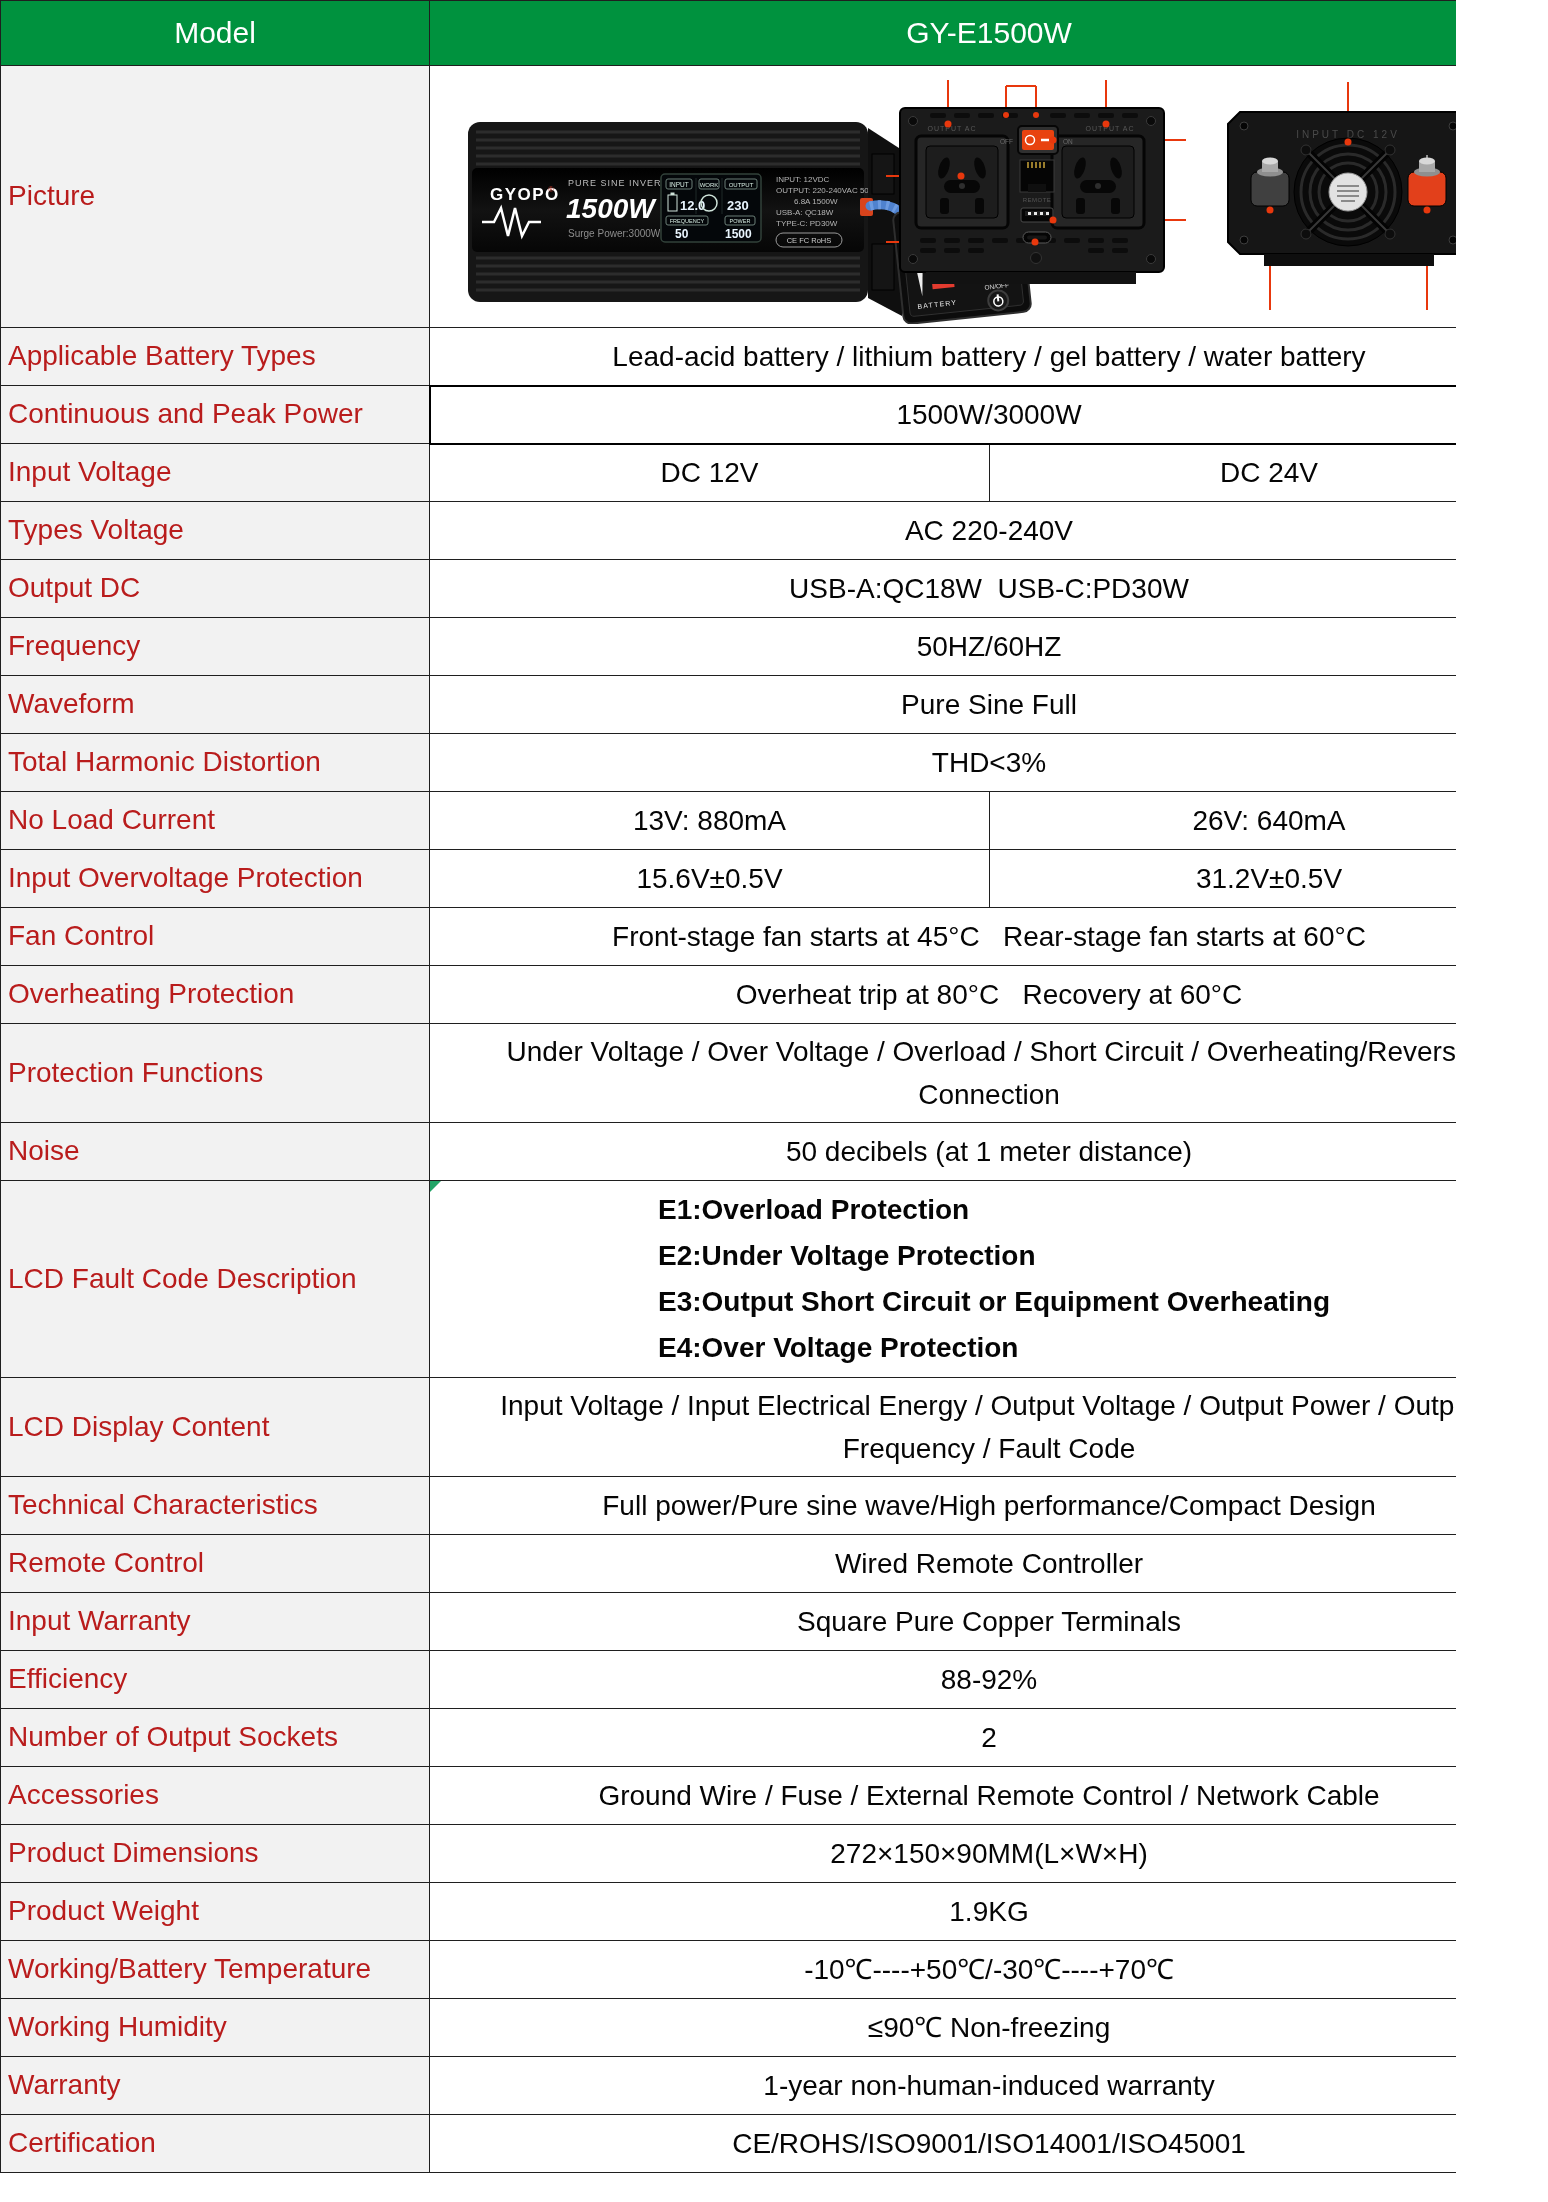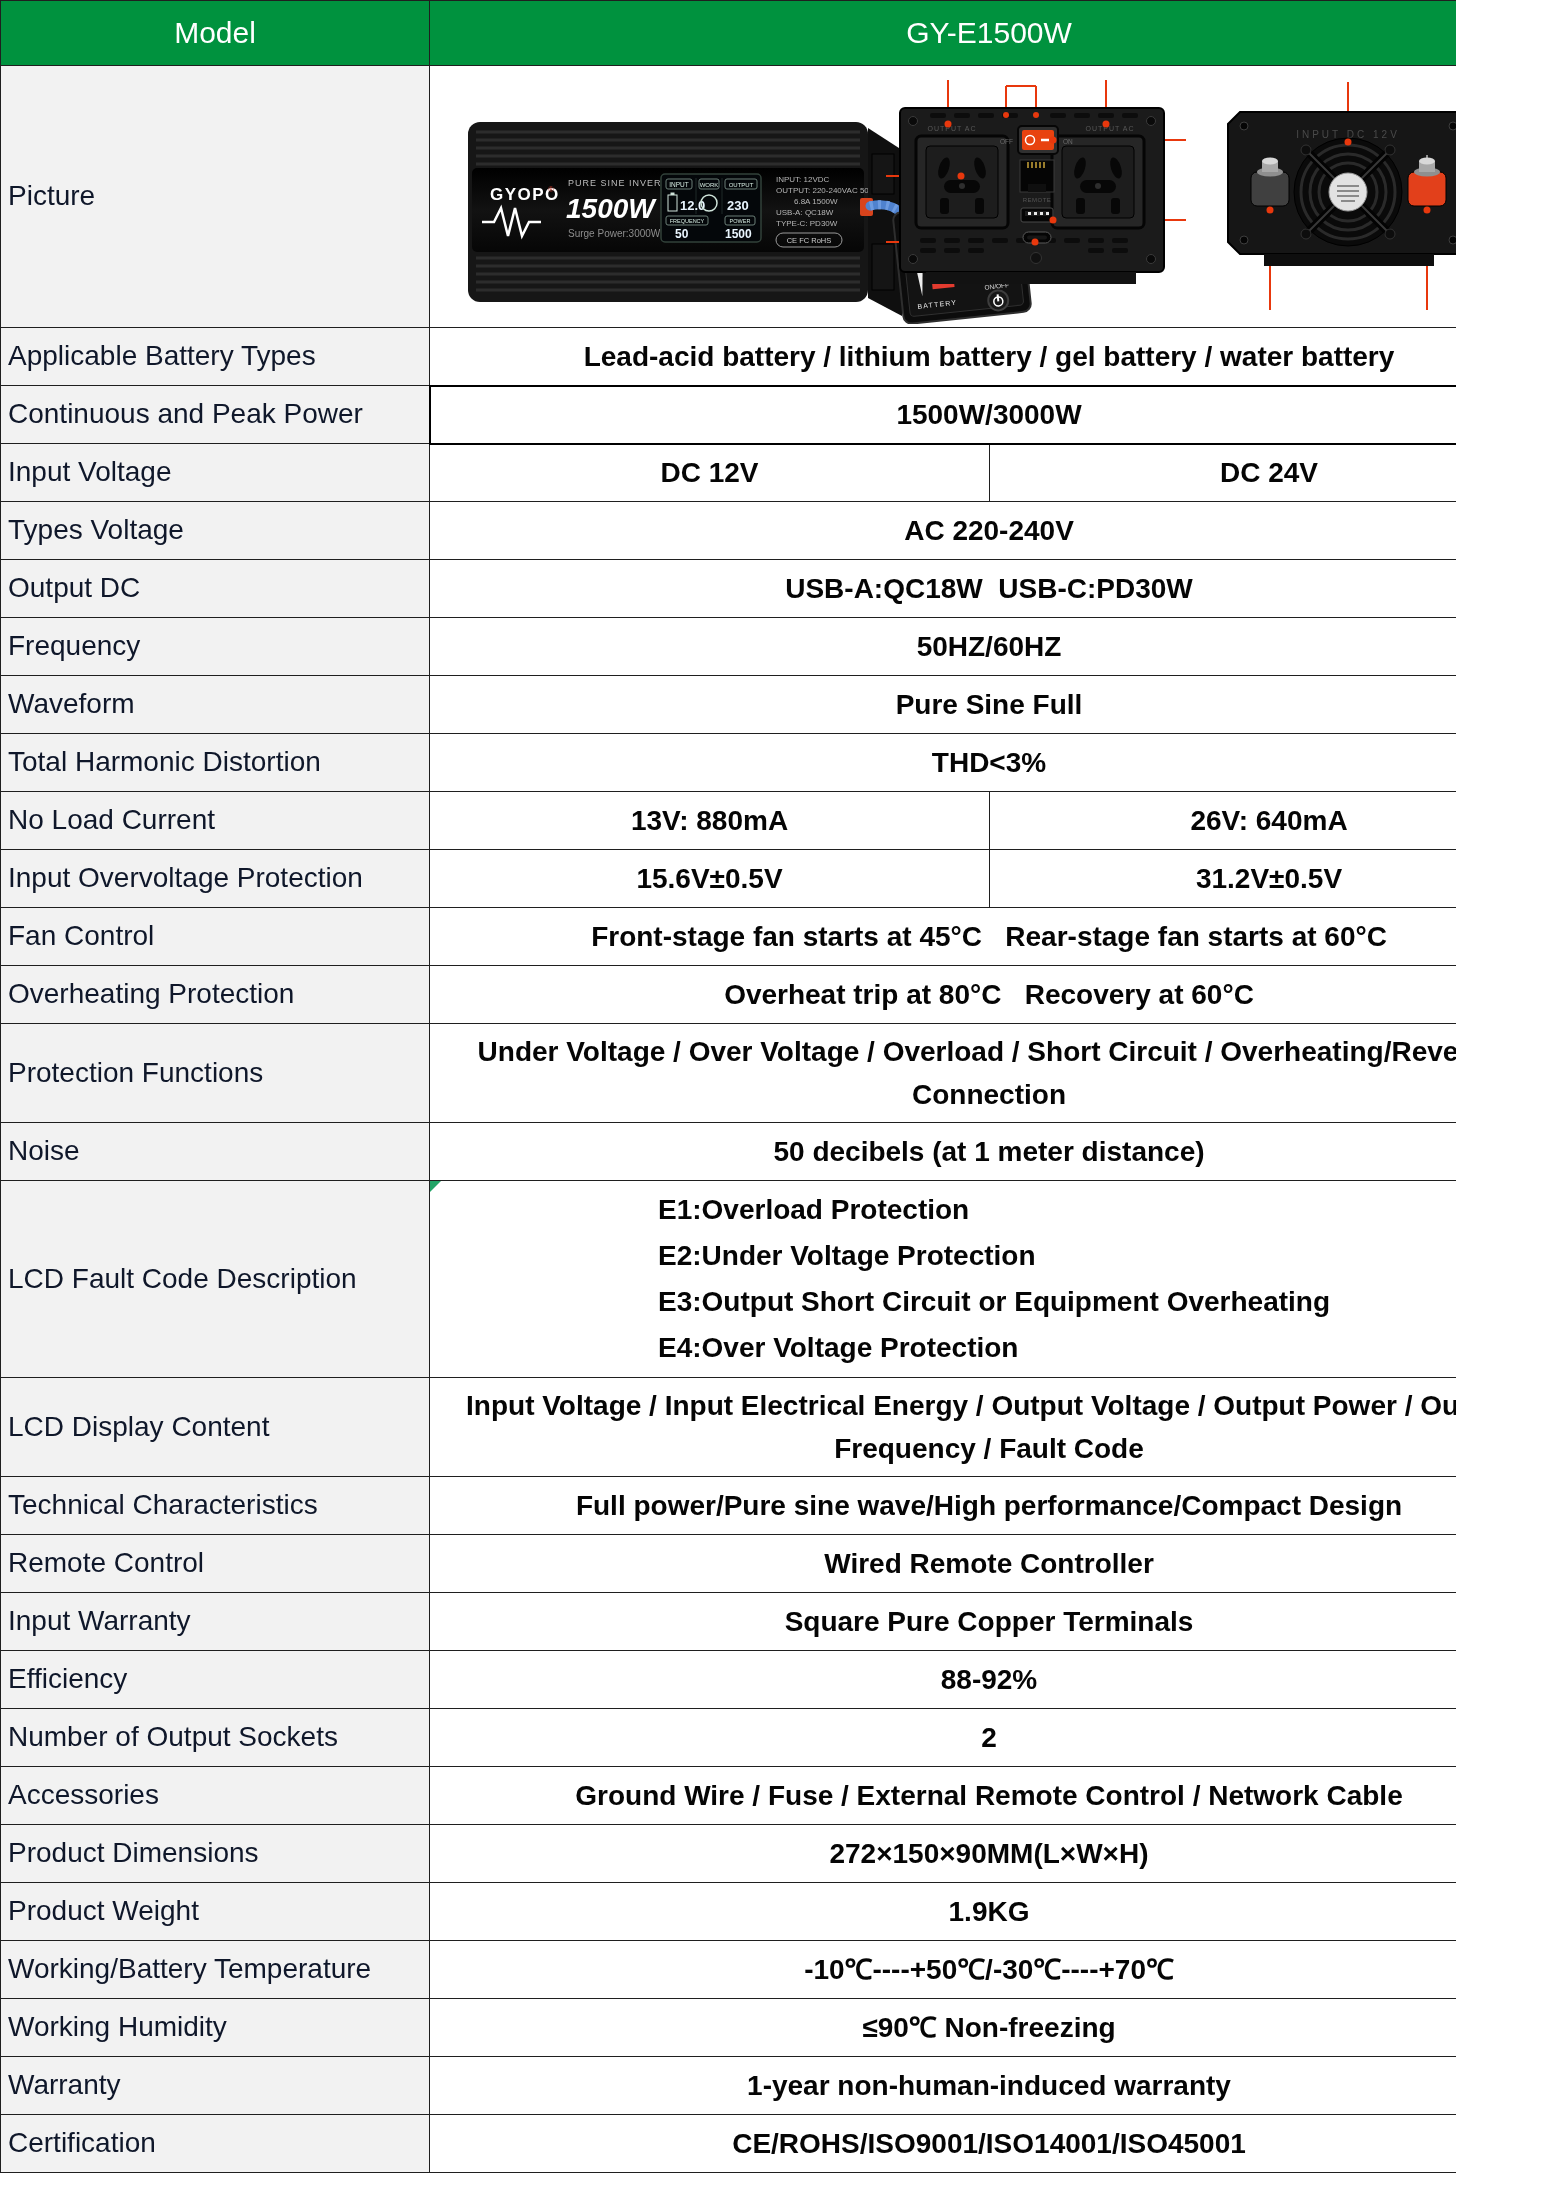--- a/index.html
+++ b/index.html
@@ -13,22 +13,22 @@
   html,body{margin:0;padding:0;background:#fff;}
   body{font-family:"Liberation Sans", sans-serif;}
   .sheet{width:1456px;height:2202px;background:#fff;overflow:hidden;}
   table.spec{border-collapse:collapse;table-layout:fixed;width:1548px;}
   table.spec td{border:1px solid var(--border-color);overflow:hidden;}
   thead td{border:none;background:var(--header-green);color:#fff;font-size:30px;text-align:center;vertical-align:middle;}
   td.hleft{border-right:3px solid #fff;}
   thead tr{height:65px;}
   tbody tr{height:58px;}
   tr.picture-row{height:262px;}
-  .label-cell{background:var(--label-bg);font-size:28px;color:#0f172a;text-align:left;vertical-align:middle;padding:2px 4px 2px 7px;line-height:1.15;}
-  .value-cell{position:relative;background:#fff;font-size:28px;color:#050505;text-align:center;vertical-align:middle;padding:6px 12px;line-height:43px;white-space:pre-wrap;font-weight:bold;}
+  .label-cell{background:var(--label-bg);font-size:28px;color:#b91c1c;text-align:left;vertical-align:middle;padding:2px 4px 2px 7px;line-height:1.15;}
+  .value-cell{position:relative;background:#fff;font-size:28px;color:#050505;text-align:center;vertical-align:middle;padding:6px 12px;line-height:43px;white-space:pre-wrap;}
   .value-cell.lines{text-align:left;padding-left:228px;font-weight:700;}
   .value-cell.lines div{line-height:46px;}
   .value-cell.thick{border:2.5px solid #000;}
   .tri{position:absolute;top:0;left:0;width:0;height:0;border-top:11px solid var(--indicator-green);border-right:11px solid transparent;}
   .picture-cell{position:relative;background:#fff;padding:0;}
   .photos{position:absolute;inset:0;}
   .photos svg{position:absolute;display:block;}
   svg text{font-family:"Liberation Sans", sans-serif;}
 </style>
 </head>

